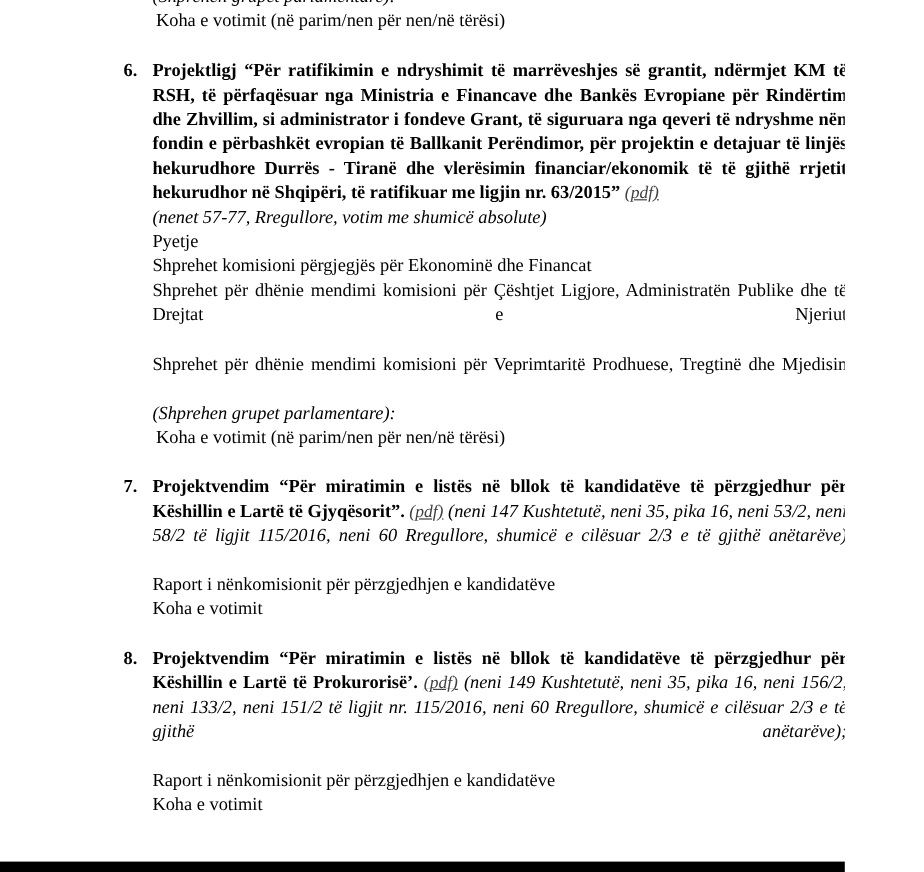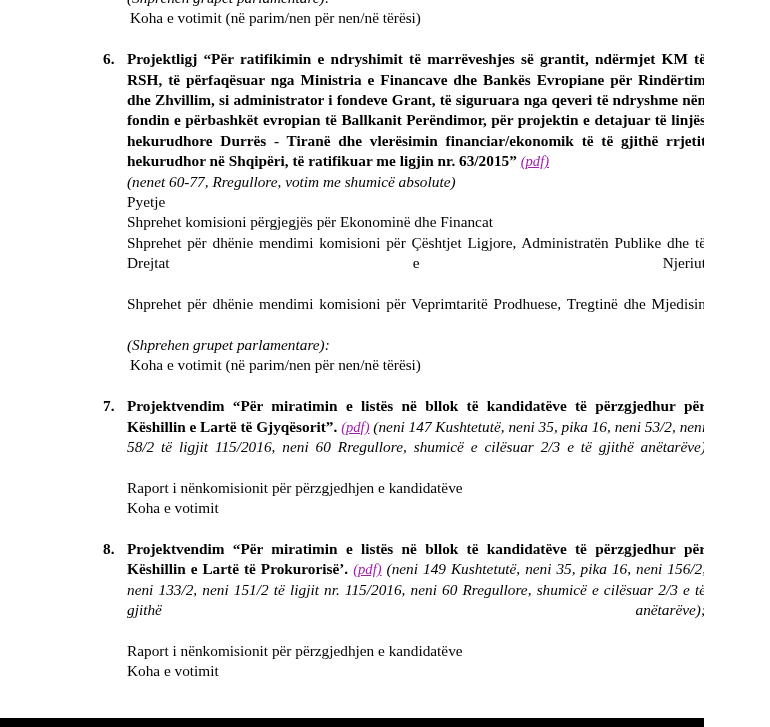--- a/index.html
+++ b/index.html
@@ -74,21 +74,21 @@
     padding-left: 24px;
   }
   .koha {
     padding-left: 3px;
   }
   .spacer {
     height: 20.4px;
   }
 
   a.pdflink, .pdflink {
-    color: #a21caf;
+    color: #404040;
     text-decoration: underline;
     font-style: italic;
     font-weight: normal;
     font-size: 14.6px;
   }
 
   .bottom-bar {
     position: absolute;
     left: 0;
     bottom: 0;
@@ -108,21 +108,21 @@
       <div class="line plain koha">Koha e votimit (në parim/nen për nen/në tërësi)</div>
     </div>
 
     <div class="spacer"></div>
 
     <div class="item">
       <div class="item-num">6.</div>
       <div class="item-head"><span>Projektligj “Për ratifikimin e ndryshimit të marrëveshjes së grantit, ndërmjet KM të RSH, të përfaqësuar nga Ministria e Financave dhe Bankës Evropiane për Rindërtim dhe Zhvillim, si administrator i fondeve Grant, të siguruara nga qeveri të ndryshme nën fondin e përbashkët evropian të Ballkanit Perëndimor, për projektin e detajuar të linjës hekurudhore Durrës - Tiranë dhe vlerësimin financiar/ekonomik të të gjithë rrjetit hekurudhor në Shqipëri, të ratifikuar me ligjin nr. 63/2015”</span> <a class="pdflink" href="#">(pdf)</a></div>
     </div>
     <div class="body-block">
-      <div class="line ital">(nenet 60-77, Rregullore, votim me shumicë absolute)</div>
+      <div class="line ital">(nenet 57-77, Rregullore, votim me shumicë absolute)</div>
       <div class="line plain">Pyetje</div>
       <div class="line plain">Shprehet komisioni përgjegjës për Ekonominë dhe Financat</div>
       <div class="line plain just-all">Shprehet për dhënie mendimi komisioni për Çështjet Ligjore, Administratën Publike dhe të Drejtat e Njeriut</div>
       <div class="line plain just-all">Shprehet për dhënie mendimi komisioni për Veprimtaritë Prodhuese, Tregtinë dhe Mjedisin</div>
       <div class="line ital">(Shprehen grupet parlamentare):</div>
       <div class="line plain koha">Koha e votimit (në parim/nen për nen/në tërësi)</div>
     </div>
 
     <div class="spacer"></div>
 

